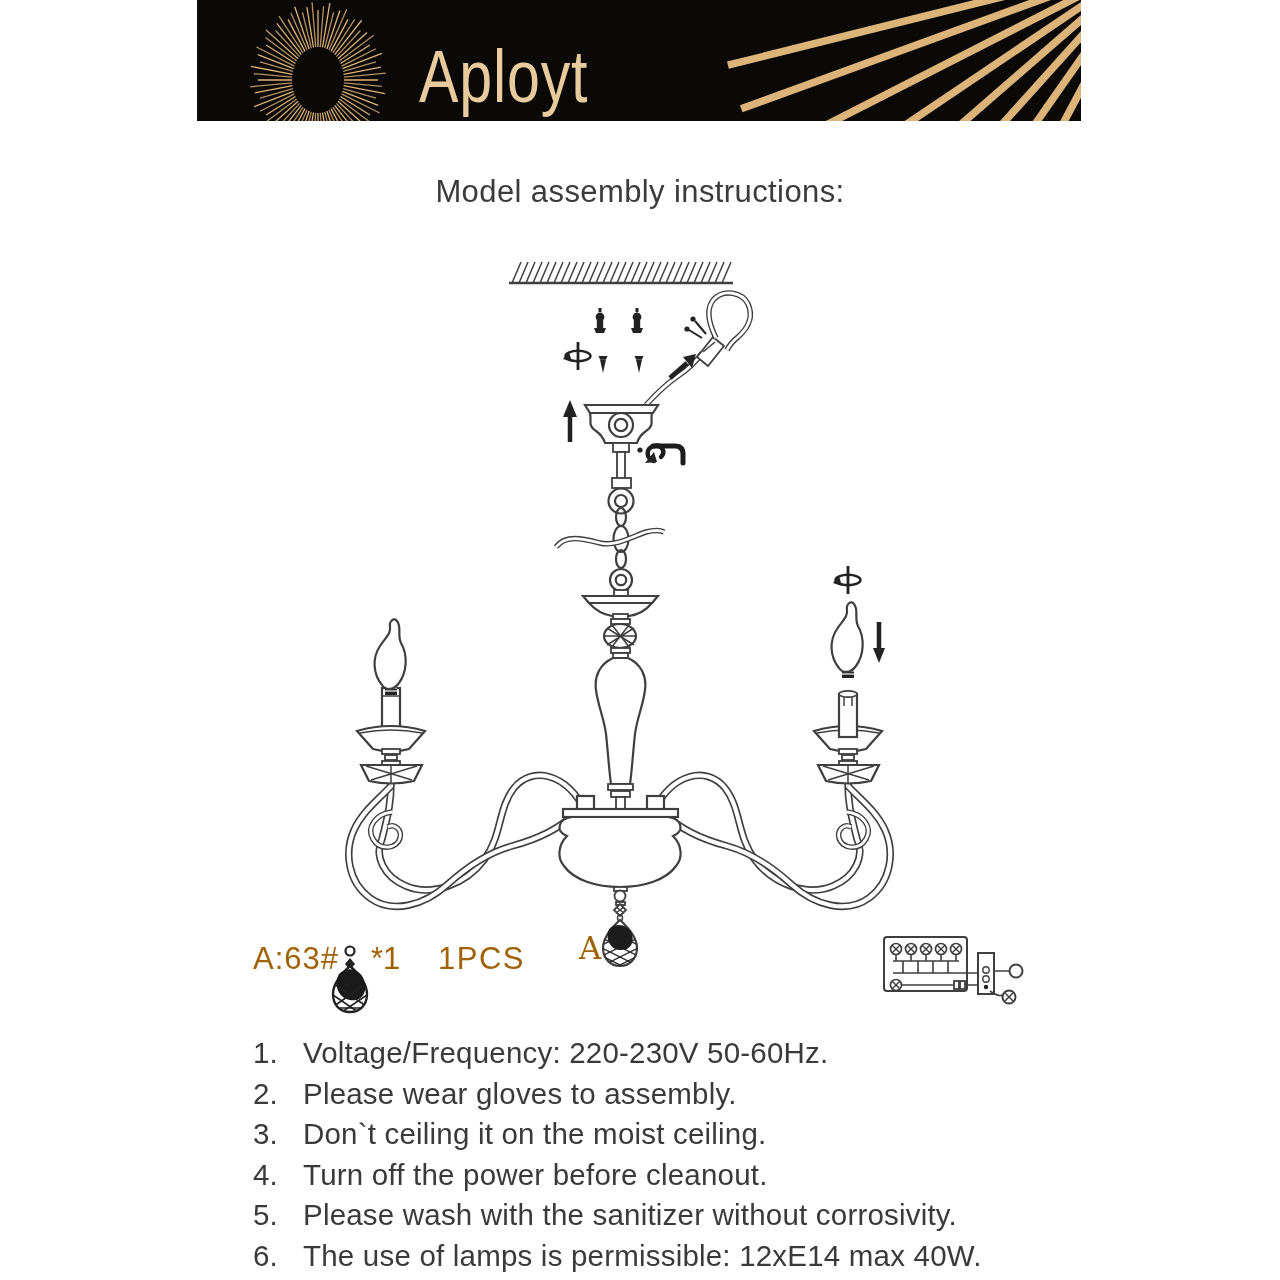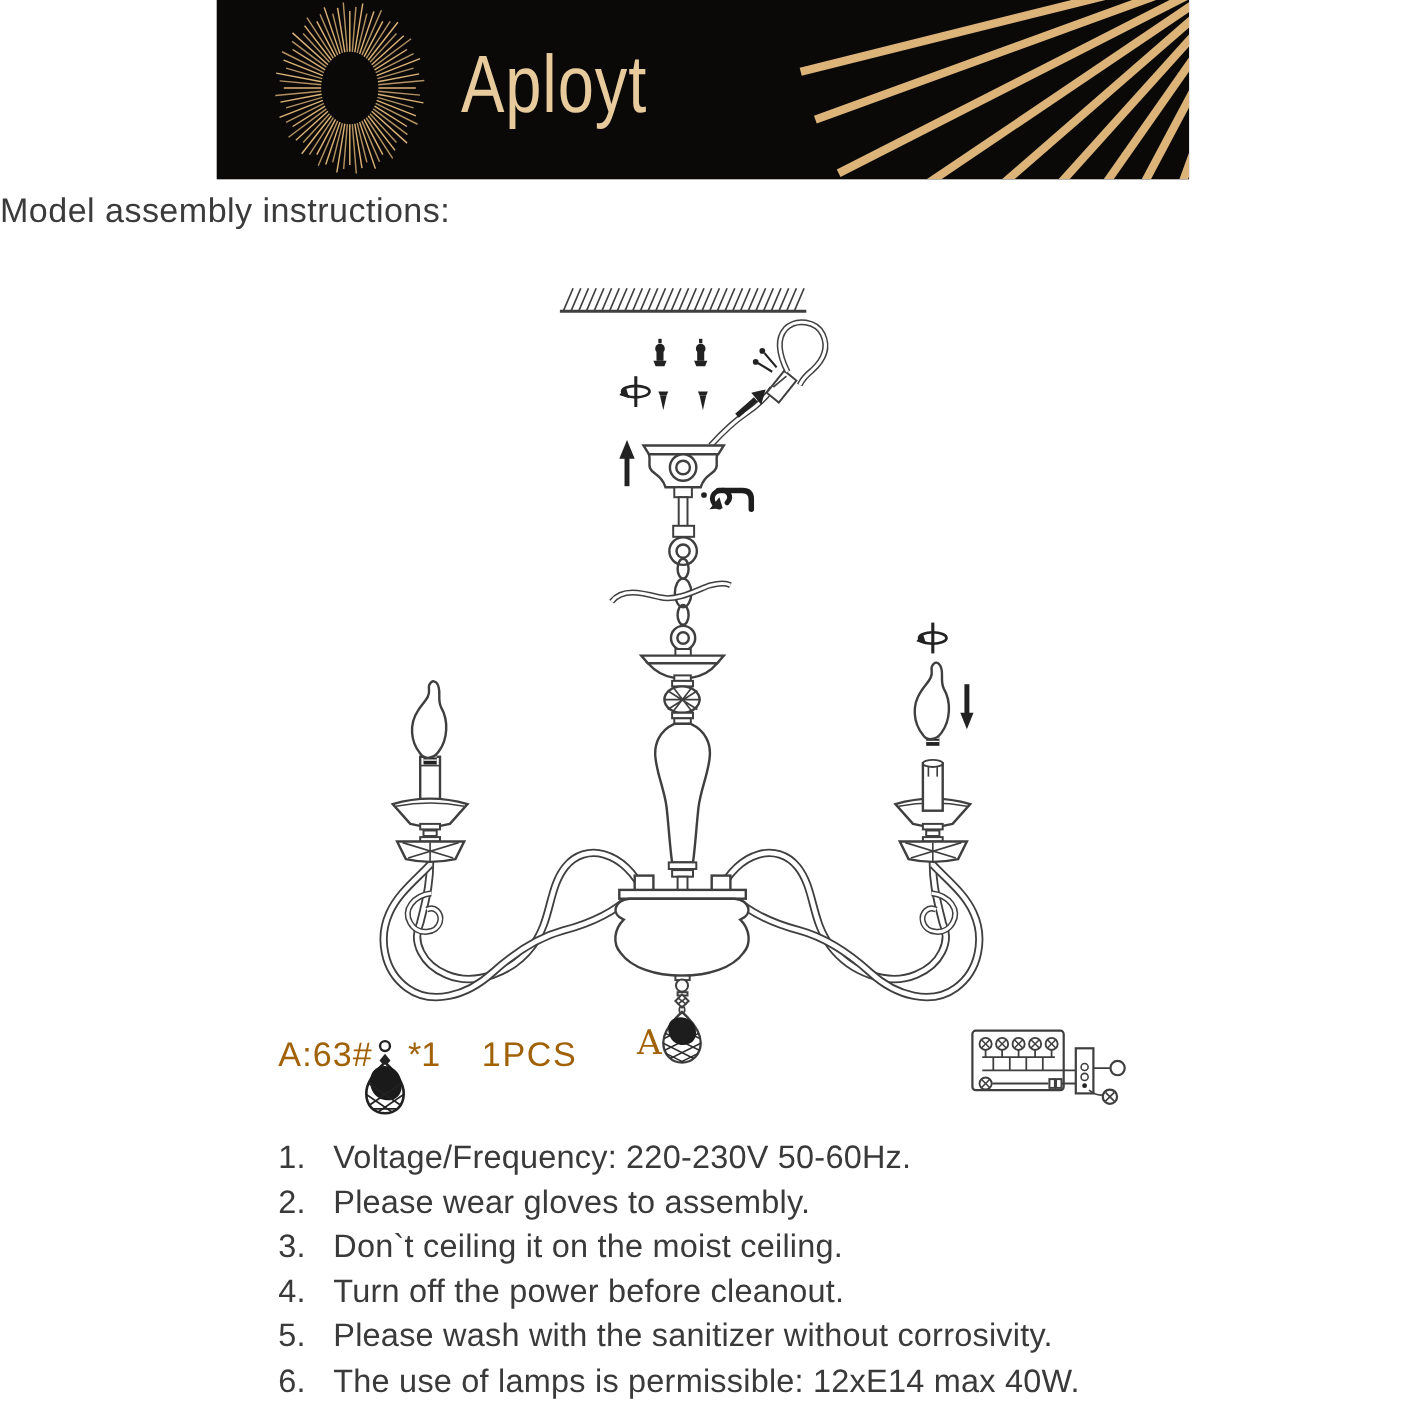--- a/index.html
+++ b/index.html
@@ -1,26 +1,26 @@
 <!DOCTYPE html>
 <html><head>
 <meta charset="utf-8">
 <style>
   html,body{margin:0;padding:0;}
   body{width:1280px;height:1280px;background:#ffffff;position:relative;overflow:hidden;
        font-family:"Liberation Sans",sans-serif;}
 
   
-  .banner{position:absolute;left:197px;top:0;width:884px;height:163px;background:#0b0908;overflow:hidden;}
+  .banner{position:absolute;left:197px;top:0;width:884px;height:121px;background:#0b0908;overflow:hidden;}
   .banner svg{position:absolute;left:0;top:0;}
   .wordmark{position:absolute;left:222px;top:40px;font-size:74px;line-height:1;color:#e8cb9d;
             letter-spacing:1px;font-weight:400;transform:scaleX(.8);transform-origin:0 0;white-space:nowrap;}
 
   
-  .title-block{position:absolute;left:0;top:174px;width:1280px;text-align:left;color:#3b3b3b;}
+  .title-block{position:absolute;left:0;top:174px;width:1280px;text-align:center;color:#3b3b3b;}
   .title-line{font-size:31px;letter-spacing:.4px;}
   .model-line{font-size:31px;margin-top:5px;letter-spacing:.8px;}
 
   
   .diagram{position:absolute;left:0;top:0;width:1280px;height:1280px;}
   .ln  {fill:none;stroke:#3f3f3f;stroke-width:2.2;}
   .ln1 {fill:none;stroke:#3f3f3f;stroke-width:1.5;}
   .wh  {fill:#ffffff;stroke:#3f3f3f;stroke-width:2.2;}
   .wh1 {fill:#ffffff;stroke:#3f3f3f;stroke-width:1.8;}
   .dk  {fill:#222222;stroke:none;}

